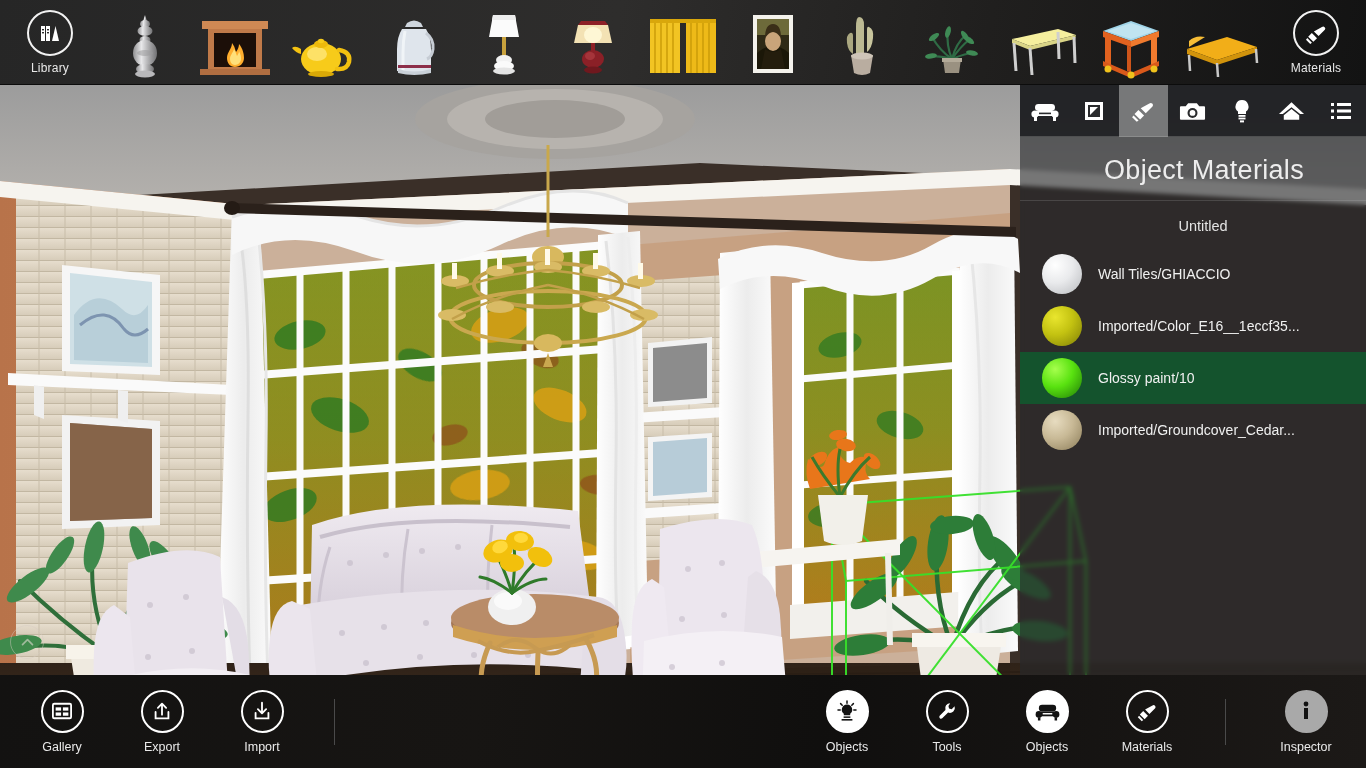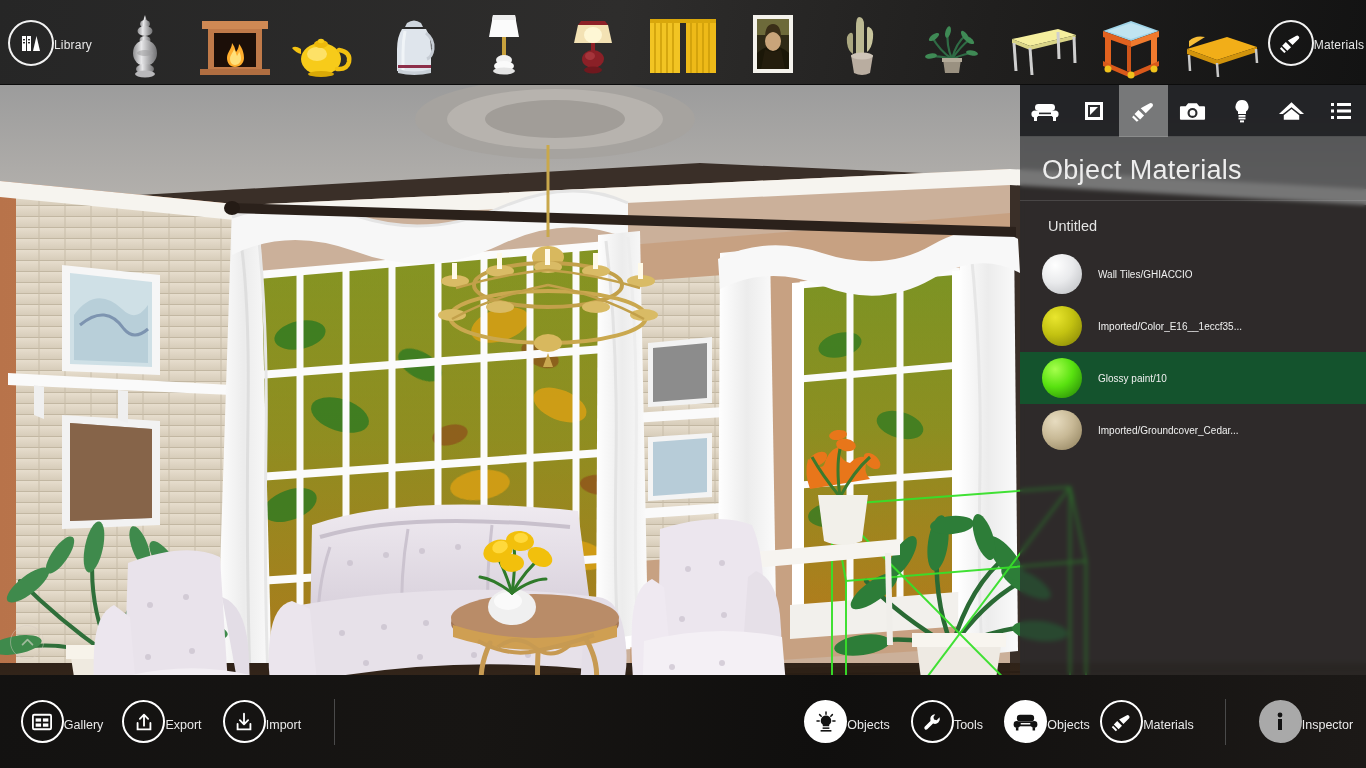--- a/index.html
+++ b/index.html
@@ -6,21 +6,21 @@
   html,body{ width:1366px; height:768px; overflow:hidden; background:#000;
     font-family:"Liberation Sans", sans-serif; -webkit-font-smoothing:antialiased; }
 
   #app{ position:relative; width:1366px; height:768px; }
 
   
   #topbar{ position:absolute; left:0; top:0; width:1366px; height:85px;
     background:#2b2b2b; display:flex; align-items:center; z-index:30;
     background-image:linear-gradient(100deg, #262626 0%, #2e2d2c 45%, #201f1e 72%, #131313 100%);}
   #topbar:after{ content:""; position:absolute; left:0; bottom:0; width:100%; height:1px; background:#0c0c0c;}
-  .lib-btn{ width:100px; height:85px; display:flex; flex-direction:row;
+  .lib-btn{ width:100px; height:85px; display:flex; flex-direction:column;
     align-items:center; justify-content:center; cursor:pointer; }
   .lib-circle{ width:46px; height:46px; border-radius:50%; border:2px solid #f2f2f2;
     display:flex; align-items:center; justify-content:center; }
   .lib-label{ font-size:12px; color:#e8e8e8; margin-top:5px; letter-spacing:.2px; }
   #thumbstrip{ flex:1; height:85px; display:flex; align-items:center; }
   .thumb{ flex:1; height:85px; display:flex; align-items:flex-end; justify-content:center;
     cursor:pointer; padding-bottom:6px; position:relative; }
   .thumb svg{ display:block; }
 
   
@@ -29,41 +29,41 @@
   #scene{ position:absolute; inset:0; }
 
   
   #collapse{ position:absolute; left:10px; top:540px; width:34px; height:34px;
     border-radius:50%; border:1.5px solid rgba(215,205,195,.45);
     display:flex; align-items:center; justify-content:center; cursor:pointer; z-index:12;}
 
   
   #panel{ position:absolute; right:0; top:85px; width:346px; height:590px; z-index:20;
     background:rgba(38,40,44,0.62); backdrop-filter:blur(2px);
-    display:flex; flex-direction:column; overflow:hidden; }
+    display:flex; flex-direction:column; overflow:hidden;text-align:center; }
   #panel-tabs{ height:52px; display:flex; align-items:center; background:rgba(22,23,25,.78);
     border-bottom:1px solid rgba(160,160,160,.35); }
   .ptab{ flex:1; height:52px; display:flex; align-items:center; justify-content:center; cursor:pointer; }
   .ptab.active{ background:rgba(190,190,190,.55); }
   #panel-title{ font-size:27px; color:#ededed; font-weight:300; padding:18px 0 14px 22px;
     letter-spacing:.3px; }
   #panel-sep{ height:1px; background:rgba(200,200,200,.18); }
   #group-label{ font-size:14.5px; color:#e4e4e4; padding:17px 8px 14px 28px; }
   #mat-list{ flex:1; overflow:hidden; }
   .mat-row{ height:52px; display:flex; align-items:center; padding-left:22px; cursor:pointer; }
   .mat-row.selected{ background:#14532d; }
   .swatch{ width:40px; height:40px; border-radius:50%; flex:none; }
-  .mat-name{ font-size:10px; color:#f0f0f0; margin-left:16px; white-space:nowrap;
+  .mat-name{ font-size:14px; color:#f0f0f0; margin-left:16px; white-space:nowrap;
     overflow:hidden; text-overflow:ellipsis; }
 
   
   #bottombar{ position:absolute; left:0; bottom:0; width:1366px; height:93px;
     background:#100f0d; display:flex; align-items:center; z-index:30;
     background-image:linear-gradient(95deg,#131211 0%,#171513 35%,#100f0e 60%,#1c1917 100%); }
-  .bb-item{ display:flex; flex-direction:row; align-items:center; justify-content:center;
+  .bb-item{ display:flex; flex-direction:column; align-items:center; justify-content:center;
     cursor:pointer; width:100px; }
   .bb-circle{ width:43px; height:43px; border-radius:50%; display:flex;
     align-items:center; justify-content:center; border:2px solid #ffffff; }
   .bb-circle.filled{ background:#ffffff; border-color:#ffffff; }
   .bb-circle.grey{ background:#a9a9a9; border-color:#a9a9a9; }
   .bb-circle.dim{ border-color:#6a6a6a; }
   .bb-label{ font-size:12.5px; color:#eaeaea; margin-top:7px; }
   .bb-label.dim{ color:#737373; }
   .bb-div{ width:1px; height:46px; background:#4a4a4a; }
   .sp{ flex:1; }

